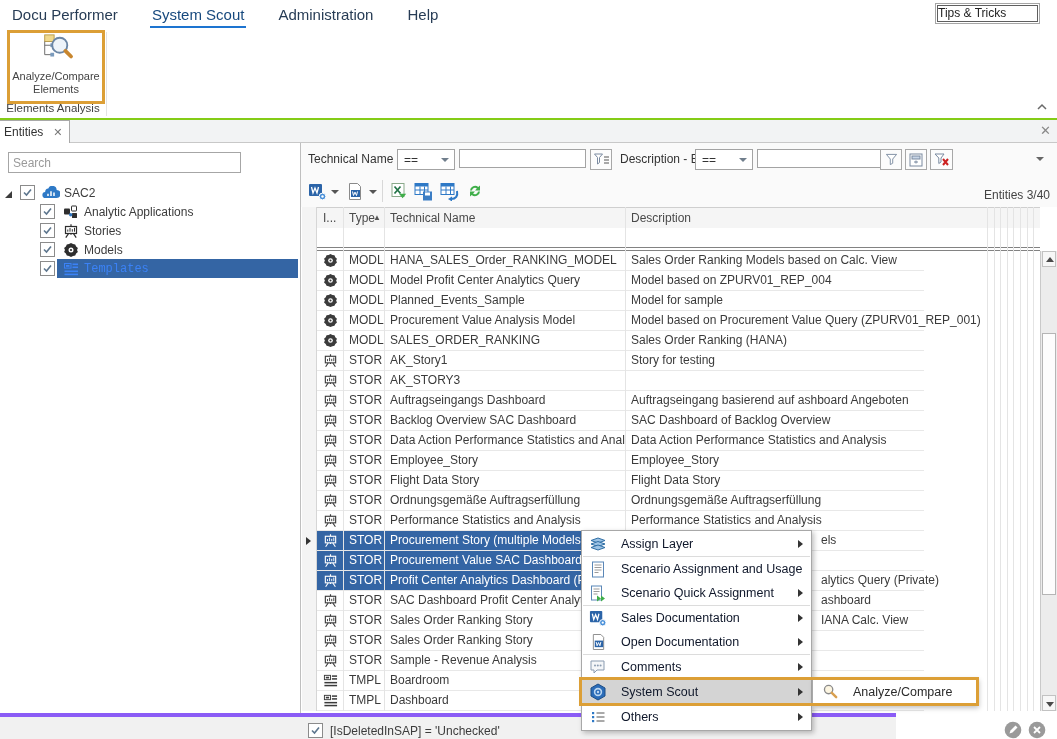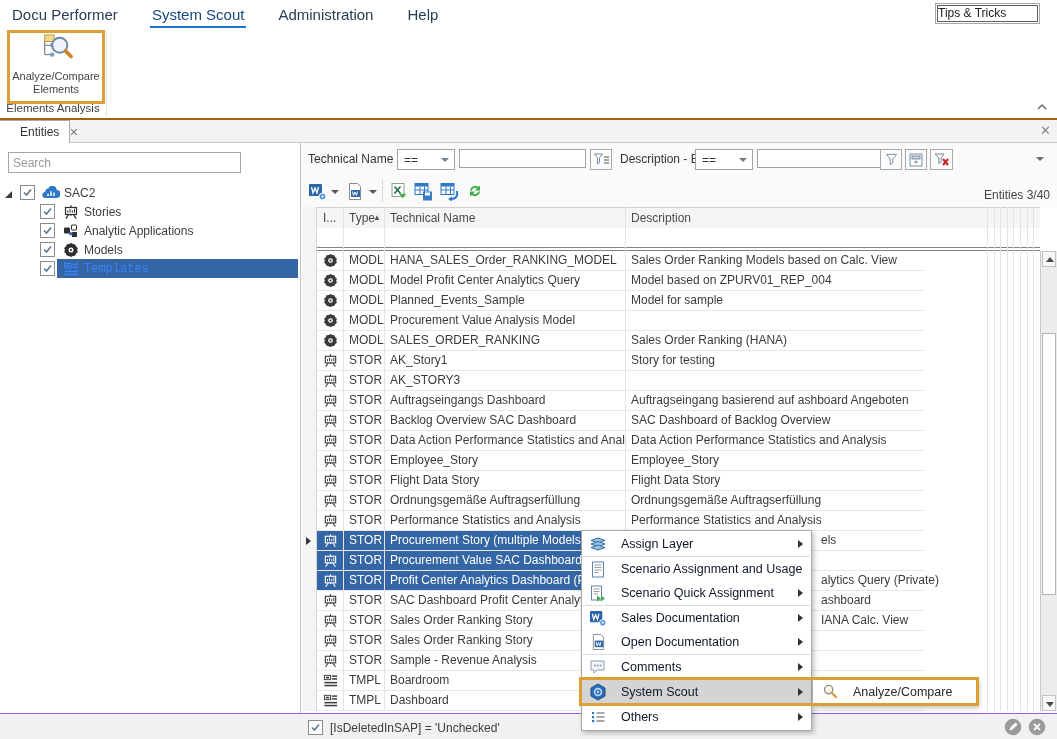--- a/index.html
+++ b/index.html
@@ -2,40 +2,40 @@
 <html><head>
 <meta charset="utf-8">
 <style>
   html,body{margin:0;padding:0;background:#e9e9e9;}
   .app{position:relative;width:1057px;height:739px;background:#fff;
        font-family:"Liberation Sans",sans-serif;font-size:12px;color:#3c3c3c;
        overflow:hidden;}
 
   
   .ribbon{position:absolute;left:0;top:0;width:1057px;height:118px;background:#fff;
-          border-bottom:2px solid #a16207;}
+          border-bottom:2px solid #84cc16;}
   .menubar{position:absolute;left:0;top:0;height:28px;display:flex;align-items:center;}
   .menuitem{font-size:15px;color:#273c55;padding:4px 2px;margin-left:30px;cursor:default;position:relative;}
   .menuitem:first-child{margin-left:10px;}
   .menuitem.active{color:#17497e;}
   .menuitem.active::after{content:"";position:absolute;left:0;right:0;bottom:-1px;height:2px;background:#1d74d0;}
   .tips{position:absolute;right:17px;top:3px;width:101px;border:1px solid #a6a6a6;padding:1px;background:#fff;}
   .tips .inner{display:block;border:1px solid #5f5f5f;line-height:15px;font-size:12px;color:#222;}
   .bigbtn{position:absolute;left:7px;top:30px;width:92px;height:68px;border:3px solid #dc9f36;background:#fff;
           display:flex;flex-direction:column;align-items:center;justify-content:flex-start;}
   .bigbtn .lbl{font-size:11px;color:#444;text-align:center;line-height:13px;margin-top:2px;}
   .grouplbl{position:absolute;left:0;top:102px;width:106px;text-align:center;font-size:11.5px;color:#3f3f3f;}
   .vsep{position:absolute;left:106px;top:32px;width:1px;height:84px;background:#e3e3e3;}
   .ribchev{position:absolute;left:1036px;top:101px;width:14px;height:12px;color:#6a6a6a;}
 
   
   .tabstrip{position:absolute;left:0;top:120px;width:1057px;height:22px;background:#f2f3f4;border-bottom:1px solid #c8c8c8;}
   .tab{position:absolute;left:0;top:0;width:69px;height:22px;background:#fff;border:1px solid #a9a9a9;border-left:none;border-bottom:none;
        display:flex;align-items:center;z-index:2;}
-  .tab .tlbl{margin-left:20px;color:#333;text-align:center;}
+  .tab .tlbl{margin-left:4px;color:#333;text-align:center;}
   .tab .tx{margin-left:10px;color:#787878;font-size:11px;}
   .stripclose{position:absolute;left:1040px;top:4px;color:#888;font-size:13px;line-height:13px;}
 
   
   .sidebar{position:absolute;left:0;top:143px;width:300px;height:570px;background:#fff;border-right:1px solid #bfbfbf;}
   .search{position:absolute;left:8px;top:9px;width:223px;height:19px;border:1px solid #a6a6a6;font-family:"Liberation Sans",sans-serif;
           font-size:12px;color:#444;padding:0 4px;outline:none;}
   .search::placeholder{color:#9a9a9a;}
   .tree{position:absolute;left:0;top:40px;width:300px;}
   .trow{position:relative;height:19px;display:flex;align-items:center;}
@@ -104,21 +104,21 @@
   .mitem .marrow{position:absolute;right:8px;top:8px;width:0;height:0;border-top:4px solid transparent;border-bottom:4px solid transparent;border-left:5px solid #333;}
   .mitem.hl{background:#d4d4d4;}
   .msep{height:1px;background:#dcdcdc;margin:0 1px;}
   .submenu{position:absolute;left:812px;top:678px;width:165px;height:28px;background:#fff;border:1px solid #a8a8a8;
            box-shadow:2px 2px 5px rgba(0,0,0,0.25);z-index:11;display:flex;align-items:center;box-sizing:border-box;}
   .submenu .micon{width:18px;height:18px;margin-left:9px;}
   .submenu .mlabel{margin-left:13px;font-size:12.5px;color:#2b2b2b;}
   .orange{position:absolute;left:579px;top:677px;width:400px;height:29px;border:3px solid #dc9f36;z-index:12;box-sizing:border-box;pointer-events:none;}
 
   
-  .statusbar{position:absolute;left:0;top:713px;width:1057px;height:26px;background:#f1f1f1;border-top:1px solid #8b5cf6;box-sizing:border-box;}
+  .statusbar{position:absolute;left:0;top:713px;width:896px;height:26px;background:#f1f1f1;border-top:4px solid #8b5cf6;box-sizing:border-box;}
   .statusbar .cb{position:absolute;left:308px;top:6px;width:13px;height:13px;border:1px solid #8b8b8b;background:#fff;}
   .statusbar .stext{position:absolute;left:330px;top:7px;color:#3c3c3c;}
   .scircle{position:absolute;top:4px;width:18px;height:18px;}
 </style>
 </head>
 <body>
 
 <div class="app">
 
   <div class="ribbon">
@@ -184,49 +184,49 @@
           </span>
           <span class="tlabel">SAC2</span>
         </div>
         <div class="trow child">
           <span class="cb">
             <svg width="11" height="11" viewBox="0 0 11 11">
               <path d="M2 5.5l2.5 2.5L9 2.5" fill="none" stroke="#5d768e" stroke-width="1.6"></path>
             </svg>
           </span>
           <span class="ticon">
+            <svg width="17" height="16" viewBox="0 0 16 16">
+              <g fill="currentColor">
+                <rect x="1.5" y="4.5" width="6" height="6" rx="1"></rect>
+                <rect x="9" y="2" width="5" height="5" rx="0.5" fill="none" stroke="currentColor"></rect>
+                <rect x="9.5" y="9" width="5" height="5" rx="0.5"></rect>
+              </g>
+              <circle cx="8.2" cy="10.8" r="1.7" fill="#2f76c0"></circle>
+            </svg>
+          </span>
+          <span class="tlabel">Analytic Applications</span>
+        </div>
+        <div class="trow child">
+          <span class="cb">
+            <svg width="11" height="11" viewBox="0 0 11 11">
+              <path d="M2 5.5l2.5 2.5L9 2.5" fill="none" stroke="#5d768e" stroke-width="1.6"></path>
+            </svg>
+          </span>
+          <span class="ticon">
             <svg width="16" height="16" viewBox="0 0 16 16">
               <g fill="none" stroke="currentColor" stroke-width="1.2">
                 <rect x="2.5" y="3.5" width="11" height="7"></rect>
                 <path d="M8 1.3v2M8 10.5v1.2M5.5 10.7l-2.7 4M10.5 10.7l2.7 4"></path>
               </g>
               <g stroke="currentColor" stroke-width="1">
                 <path d="M4.8 8.7V6.5M7 8.7V5M9.3 8.7V6.2M11.5 8.7V4.8"></path>
               </g>
             </svg>
           </span>
           <span class="tlabel">Stories</span>
-        </div>
-        <div class="trow child">
-          <span class="cb">
-            <svg width="11" height="11" viewBox="0 0 11 11">
-              <path d="M2 5.5l2.5 2.5L9 2.5" fill="none" stroke="#5d768e" stroke-width="1.6"></path>
-            </svg>
-          </span>
-          <span class="ticon">
-            <svg width="17" height="16" viewBox="0 0 16 16">
-              <g fill="currentColor">
-                <rect x="1.5" y="4.5" width="6" height="6" rx="1"></rect>
-                <rect x="9" y="2" width="5" height="5" rx="0.5" fill="none" stroke="currentColor"></rect>
-                <rect x="9.5" y="9" width="5" height="5" rx="0.5"></rect>
-              </g>
-              <circle cx="8.2" cy="10.8" r="1.7" fill="#2f76c0"></circle>
-            </svg>
-          </span>
-          <span class="tlabel">Analytic Applications</span>
         </div>
         <div class="trow child">
           <span class="cb">
             <svg width="11" height="11" viewBox="0 0 11 11">
               <path d="M2 5.5l2.5 2.5L9 2.5" fill="none" stroke="#5d768e" stroke-width="1.6"></path>
             </svg>
           </span>
           <span class="ticon">
             <svg width="16" height="16" viewBox="0 0 16 16">
               <path fill="currentColor" d="M8 1.1 10 2l2.2.4.9 2L14.9 6 14 8l.9 2-1.8 1.6-.9 2L10 14l-2 .9L6 14l-2.2-.4-.9-2L1.1 10 2 8l-.9-2 1.8-1.6.9-2L6 2z"></path>
@@ -408,20 +408,21 @@
       <div class="grow">
         <span class="cell c-icon">
           <svg width="15" height="15" viewBox="0 0 16 16">
             <path fill="currentColor" d="M8 1.1 10 2l2.2.4.9 2L14.9 6 14 8l.9 2-1.8 1.6-.9 2L10 14l-2 .9L6 14l-2.2-.4-.9-2L1.1 10 2 8l-.9-2 1.8-1.6.9-2L6 2z"></path>
             <circle cx="8" cy="8" r="2.5" fill="#fff"></circle>
             <circle cx="8" cy="8" r="1.1" fill="currentColor"></circle>
           </svg>
         </span>
         <span class="cell c-type">MODL</span>
         <span class="cell c-name">Procurement Value Analysis Model</span>
+        <span class="cell c-desc">Model based on Procurement Value Query (ZPURV01_REP_001)</span>
       </div>
       <div class="grow">
         <span class="cell c-icon">
           <svg width="15" height="15" viewBox="0 0 16 16">
             <path fill="currentColor" d="M8 1.1 10 2l2.2.4.9 2L14.9 6 14 8l.9 2-1.8 1.6-.9 2L10 14l-2 .9L6 14l-2.2-.4-.9-2L1.1 10 2 8l-.9-2 1.8-1.6.9-2L6 2z"></path>
             <circle cx="8" cy="8" r="2.5" fill="#fff"></circle>
             <circle cx="8" cy="8" r="1.1" fill="currentColor"></circle>
           </svg>
         </span>
         <span class="cell c-type">MODL</span>

